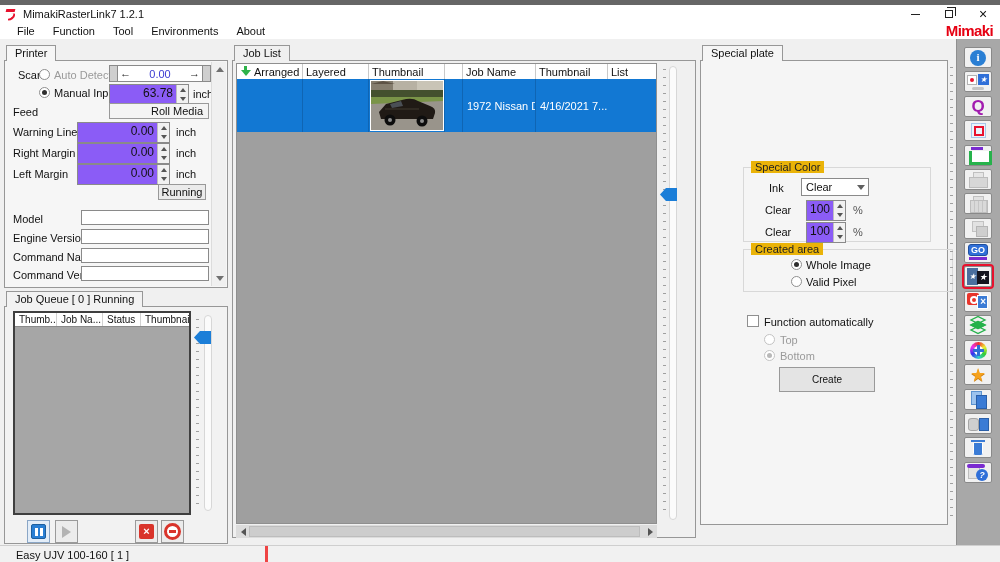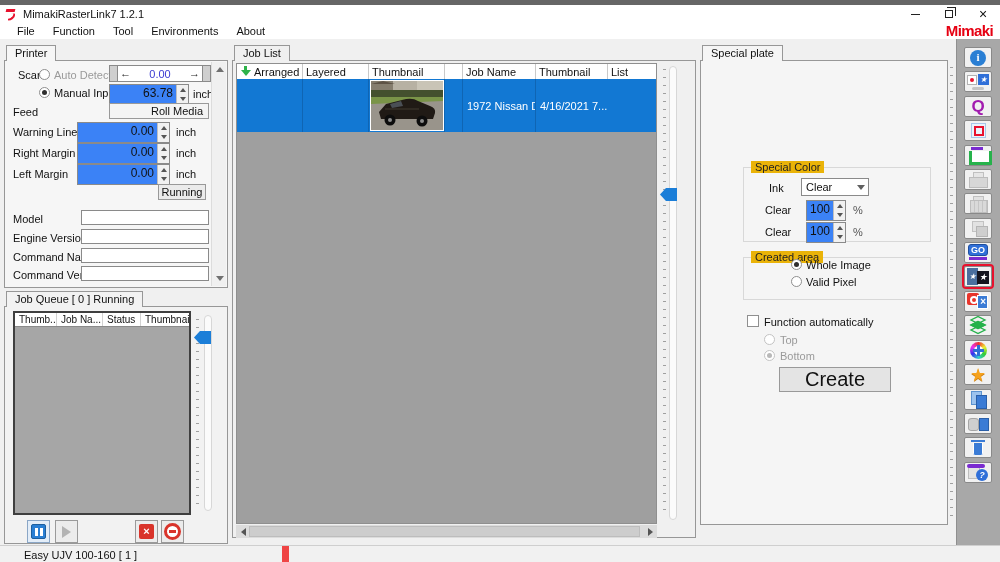--- a/index.html
+++ b/index.html
@@ -22,21 +22,21 @@
   .menu-item{padding:1px 9px 2px;white-space:nowrap}
   .logo{position:absolute;right:7px;top:0px;color:#e60012;font-weight:bold;font-size:15px;letter-spacing:-0.6px;line-height:16px}
 
   
   .tab{position:absolute;height:16px;line-height:15px;border:1px solid #979797;border-bottom:none;padding:0 8px;z-index:3;white-space:nowrap}
   .pnl{position:absolute;border:1px solid #979797;z-index:2}
   .lb{position:absolute;white-space:nowrap}
   .dim{color:#9a9a9a}
   .tf{position:absolute;background:#fff;border:1px solid #8a8a8a;height:15px}
   .btn{position:absolute;background:#ebebeb;border:1px solid #999;text-align:center;line-height:14px}
-  .spin{position:absolute;height:21px;background:#3b82f6;border:1px solid #8a8a8a;display:flex}
+  .spin{position:absolute;height:21px;background:#8b5cf6;border:1px solid #8a8a8a;display:flex}
   .spin .val{flex:1;text-align:right;font-size:12px;padding:1px 3px 0 0}
   .spin .btns{width:12px;border-left:1px solid #c0c0c0;display:flex;flex-direction:column}
   .spin .btns i{flex:1;background:#f1f1f1;display:flex;align-items:center;justify-content:center}
   .spin .btns i.u::after{content:"";border:3px solid transparent;border-bottom:4px solid #555;margin-bottom:2px}
   .spin .btns i.d::after{content:"";border:3px solid transparent;border-top:4px solid #555;margin-top:2px}
   .radio{position:absolute;width:11px;height:11px;border:1px solid #8f8f8f;border-radius:50%;background:#fff}
   .radio.sel::after{content:"";position:absolute;inset:2px;border-radius:50%;background:#2e2e2e}
   .radio.dis{border-color:#c3c3c3}
   .radio.dis.sel::after{background:#b9b9b9}
   .cb{position:absolute;width:12px;height:12px;border:1px solid #8f8f8f;background:#fff}
@@ -98,21 +98,21 @@
   .hscroll{position:absolute;left:3px;top:464px;width:421px;height:13px;background:#dcdcdc}
   .hs-a{position:absolute;top:0;width:13px;height:13px;display:flex;align-items:center;justify-content:center}
   .hs-a.l{left:0}.hs-a.r{right:0}
   .hs-a.l::after{content:"";border:4px solid transparent;border-right:5px solid #555;margin-right:3px}
   .hs-a.r::after{content:"";border:4px solid transparent;border-left:5px solid #555;margin-left:3px}
   .hs-thumb{position:absolute;left:13px;top:1px;width:391px;height:11px;background:#cdcdcd;border:1px solid #bdbdbd}
 
   
   #special-tab{left:702px;top:40px;background:#f5f5f5}
   #special-panel{left:700px;top:55px;width:248px;height:465px;background:#f5f5f5}
-  .create-btn{position:absolute;left:78px;top:306px;width:112px;height:25px;background:#e4e4e4;border:1px solid #999;font-size:20px;text-align:center;line-height:23px}
+  .create-btn{position:absolute;left:78px;top:306px;width:96px;height:25px;background:#e4e4e4;border:1px solid #999;font-size:10px;text-align:center;line-height:23px}
 
   
   #toolbar{position:absolute;left:956px;top:34px;width:44px;height:506px;background:#a8a8a8;border-left:1px solid #8f8f8f;z-index:2}
   .tbtn{position:absolute;left:7px;width:28px;height:21px;background:#f1f1f1;border:1px solid #898989;border-radius:2px;display:flex;align-items:center;justify-content:center;overflow:visible}
   .tbtn.selected{outline:2px solid #e8112d;outline-offset:0px}
   .ic-properties{width:16px;height:16px;border-radius:50%;background:#2a7fd4;color:#fff;font:bold 11px "Liberation Serif",serif;text-align:center;line-height:15px}
   .ic-properties::before{content:"i"}
   .ic-arrangement{position:relative;width:24px;height:18px}
   .ic-arrangement .a1{position:absolute;left:1px;top:2px;width:10px;height:10px;background:#fff;border:1px solid #b2b2b2}
   .ic-arrangement .a1::after{content:"";position:absolute;left:2px;top:2px;width:4px;height:4px;border-radius:50%;background:#e8112d}
@@ -168,21 +168,21 @@
   .ic-delete::before{content:"";position:absolute;left:0;top:1px;width:14px;height:2px;background:#3a7bd5}
   .ic-delete::after{content:"";position:absolute;left:2px;top:4px;width:10px;height:12px;background:#3a7bd5;border-radius:0 0 2px 2px;box-shadow:inset 3px 0 0 -2px #fff,inset -3px 0 0 -2px #fff}
   .ic-help{position:relative;width:22px;height:18px}
   .ic-help .h1{position:absolute;left:1px;top:2px;width:12px;height:13px;background:#e3e3e3;border:1px solid #bdbdbd}
   .ic-help .h2{position:absolute;left:0;top:0;width:18px;height:4px;background:#7a2bd0;border-radius:2px}
   .ic-help .h3{position:absolute;left:9px;top:5px;width:12px;height:12px;background:#2f6fd8;border-radius:50%;color:#fff;font-weight:bold;font-size:9px;text-align:center;line-height:12px}
   .ic-help .h3::before{content:"?"}
 
   
   .statusbar{position:absolute;left:0;right:0;top:540px;height:17px;background:#f1f1f1;border-top:1px solid #cfcfcf;z-index:4}
-  .status-seg{position:absolute;left:0;top:0;height:17px;width:289px;border-right:7px solid #ef4444;display:flex;align-items:center;padding-left:24px}
+  .status-seg{position:absolute;left:0;top:0;height:17px;width:268px;border-right:3px solid #ef4444;display:flex;align-items:center;padding-left:16px}
   .bottom-strip{position:absolute;left:0;right:0;top:557px;height:5px;background:#2b2b2b;z-index:4}
 </style>
 </head>
 <body>
 
 <div class="window">
 
   <div class="titlebar">
     <span class="app-icon"></span>
     <span class="title">MimakiRasterLink7 1.2.1</span>
@@ -383,21 +383,21 @@
     <span class="lb" style="left:64px;top:165px">Clear</span>
     <div class="spin" style="left:105px;top:161px;width:40px">
       <span class="val">100</span>
       <span class="btns">
           <i class="u"></i>
           <i class="d"></i>
         </span>
     </div>
     <span class="lb" style="left:152px;top:165px;color:#555">%</span>
 
-    <div class="grp" style="left:42px;top:196px;width:188px;height:43px">
+    <div class="grp" style="left:42px;top:188px;width:210px;height:43px">
       <span class="grp-t">Created area</span>
     </div>
     <span class="radio sel" style="left:90px;top:198px"></span>
     <span class="lb" style="left:105px;top:198px">Whole Image</span>
     <span class="radio" style="left:90px;top:215px"></span>
     <span class="lb" style="left:105px;top:215px">Valid Pixel</span>
 
     <span class="cb" style="left:46px;top:254px"></span>
     <span class="lb" style="left:63px;top:255px">Function automatically</span>
     <span class="radio dis" style="left:63px;top:273px"></span>

